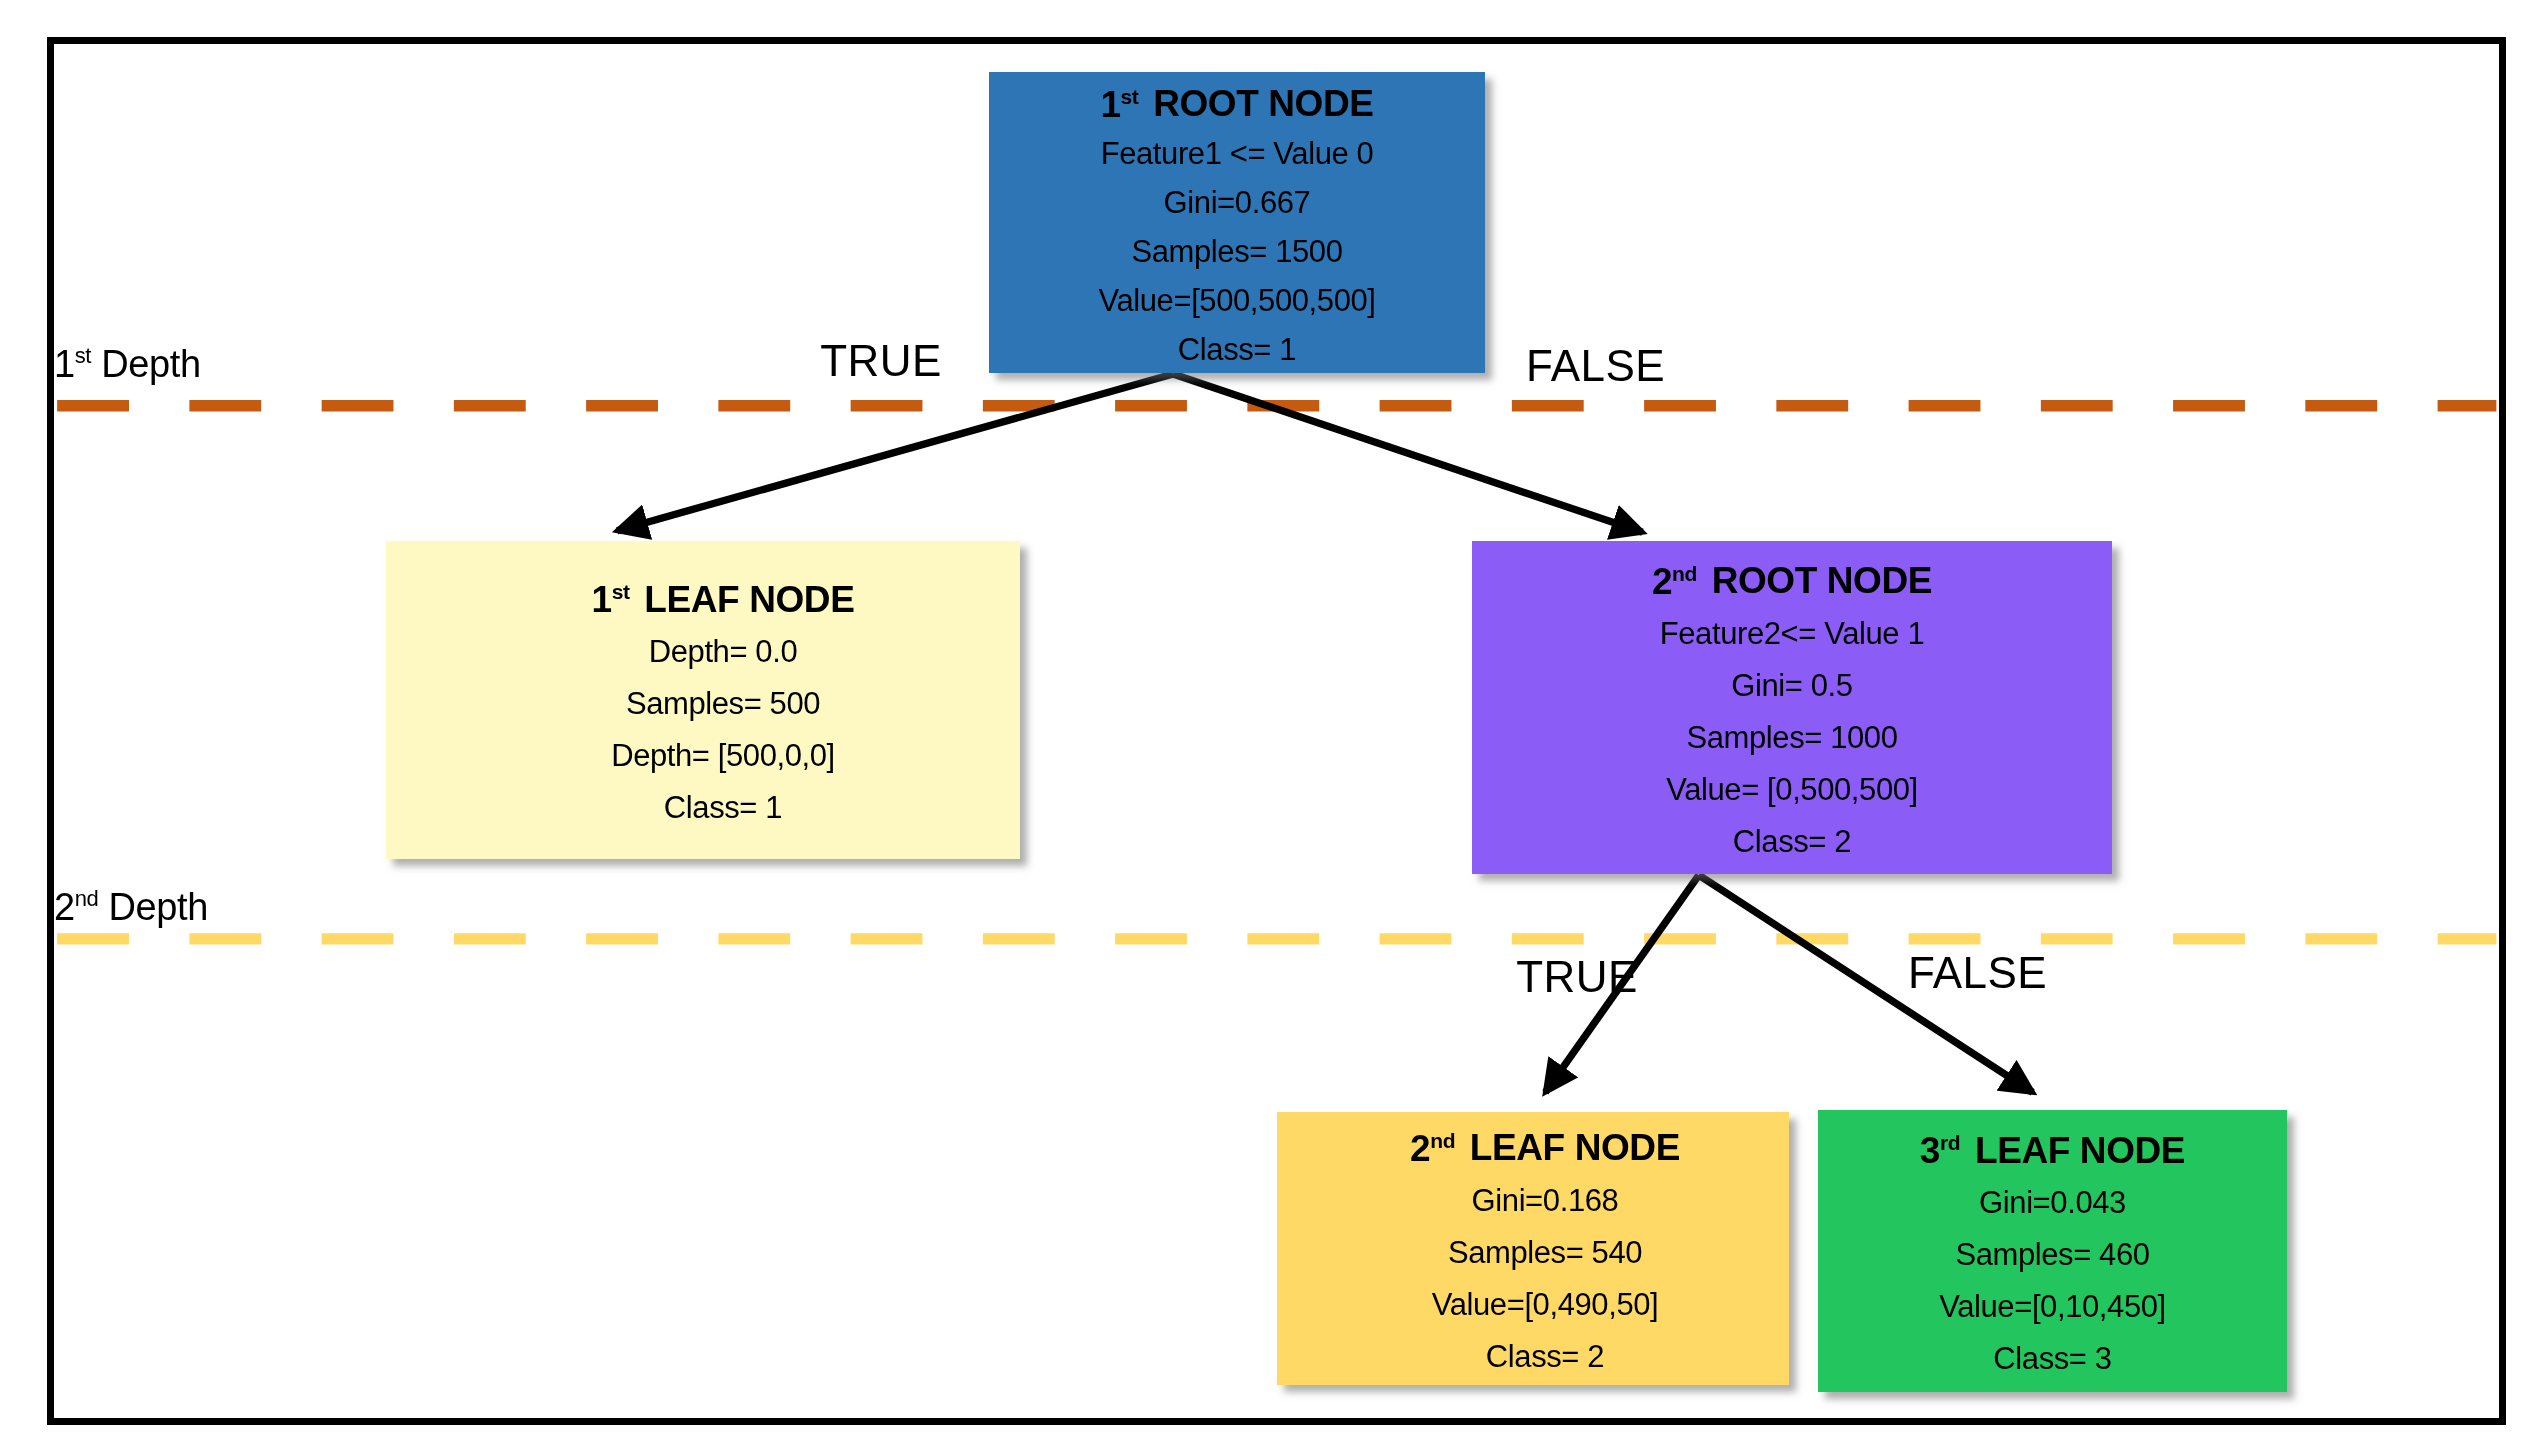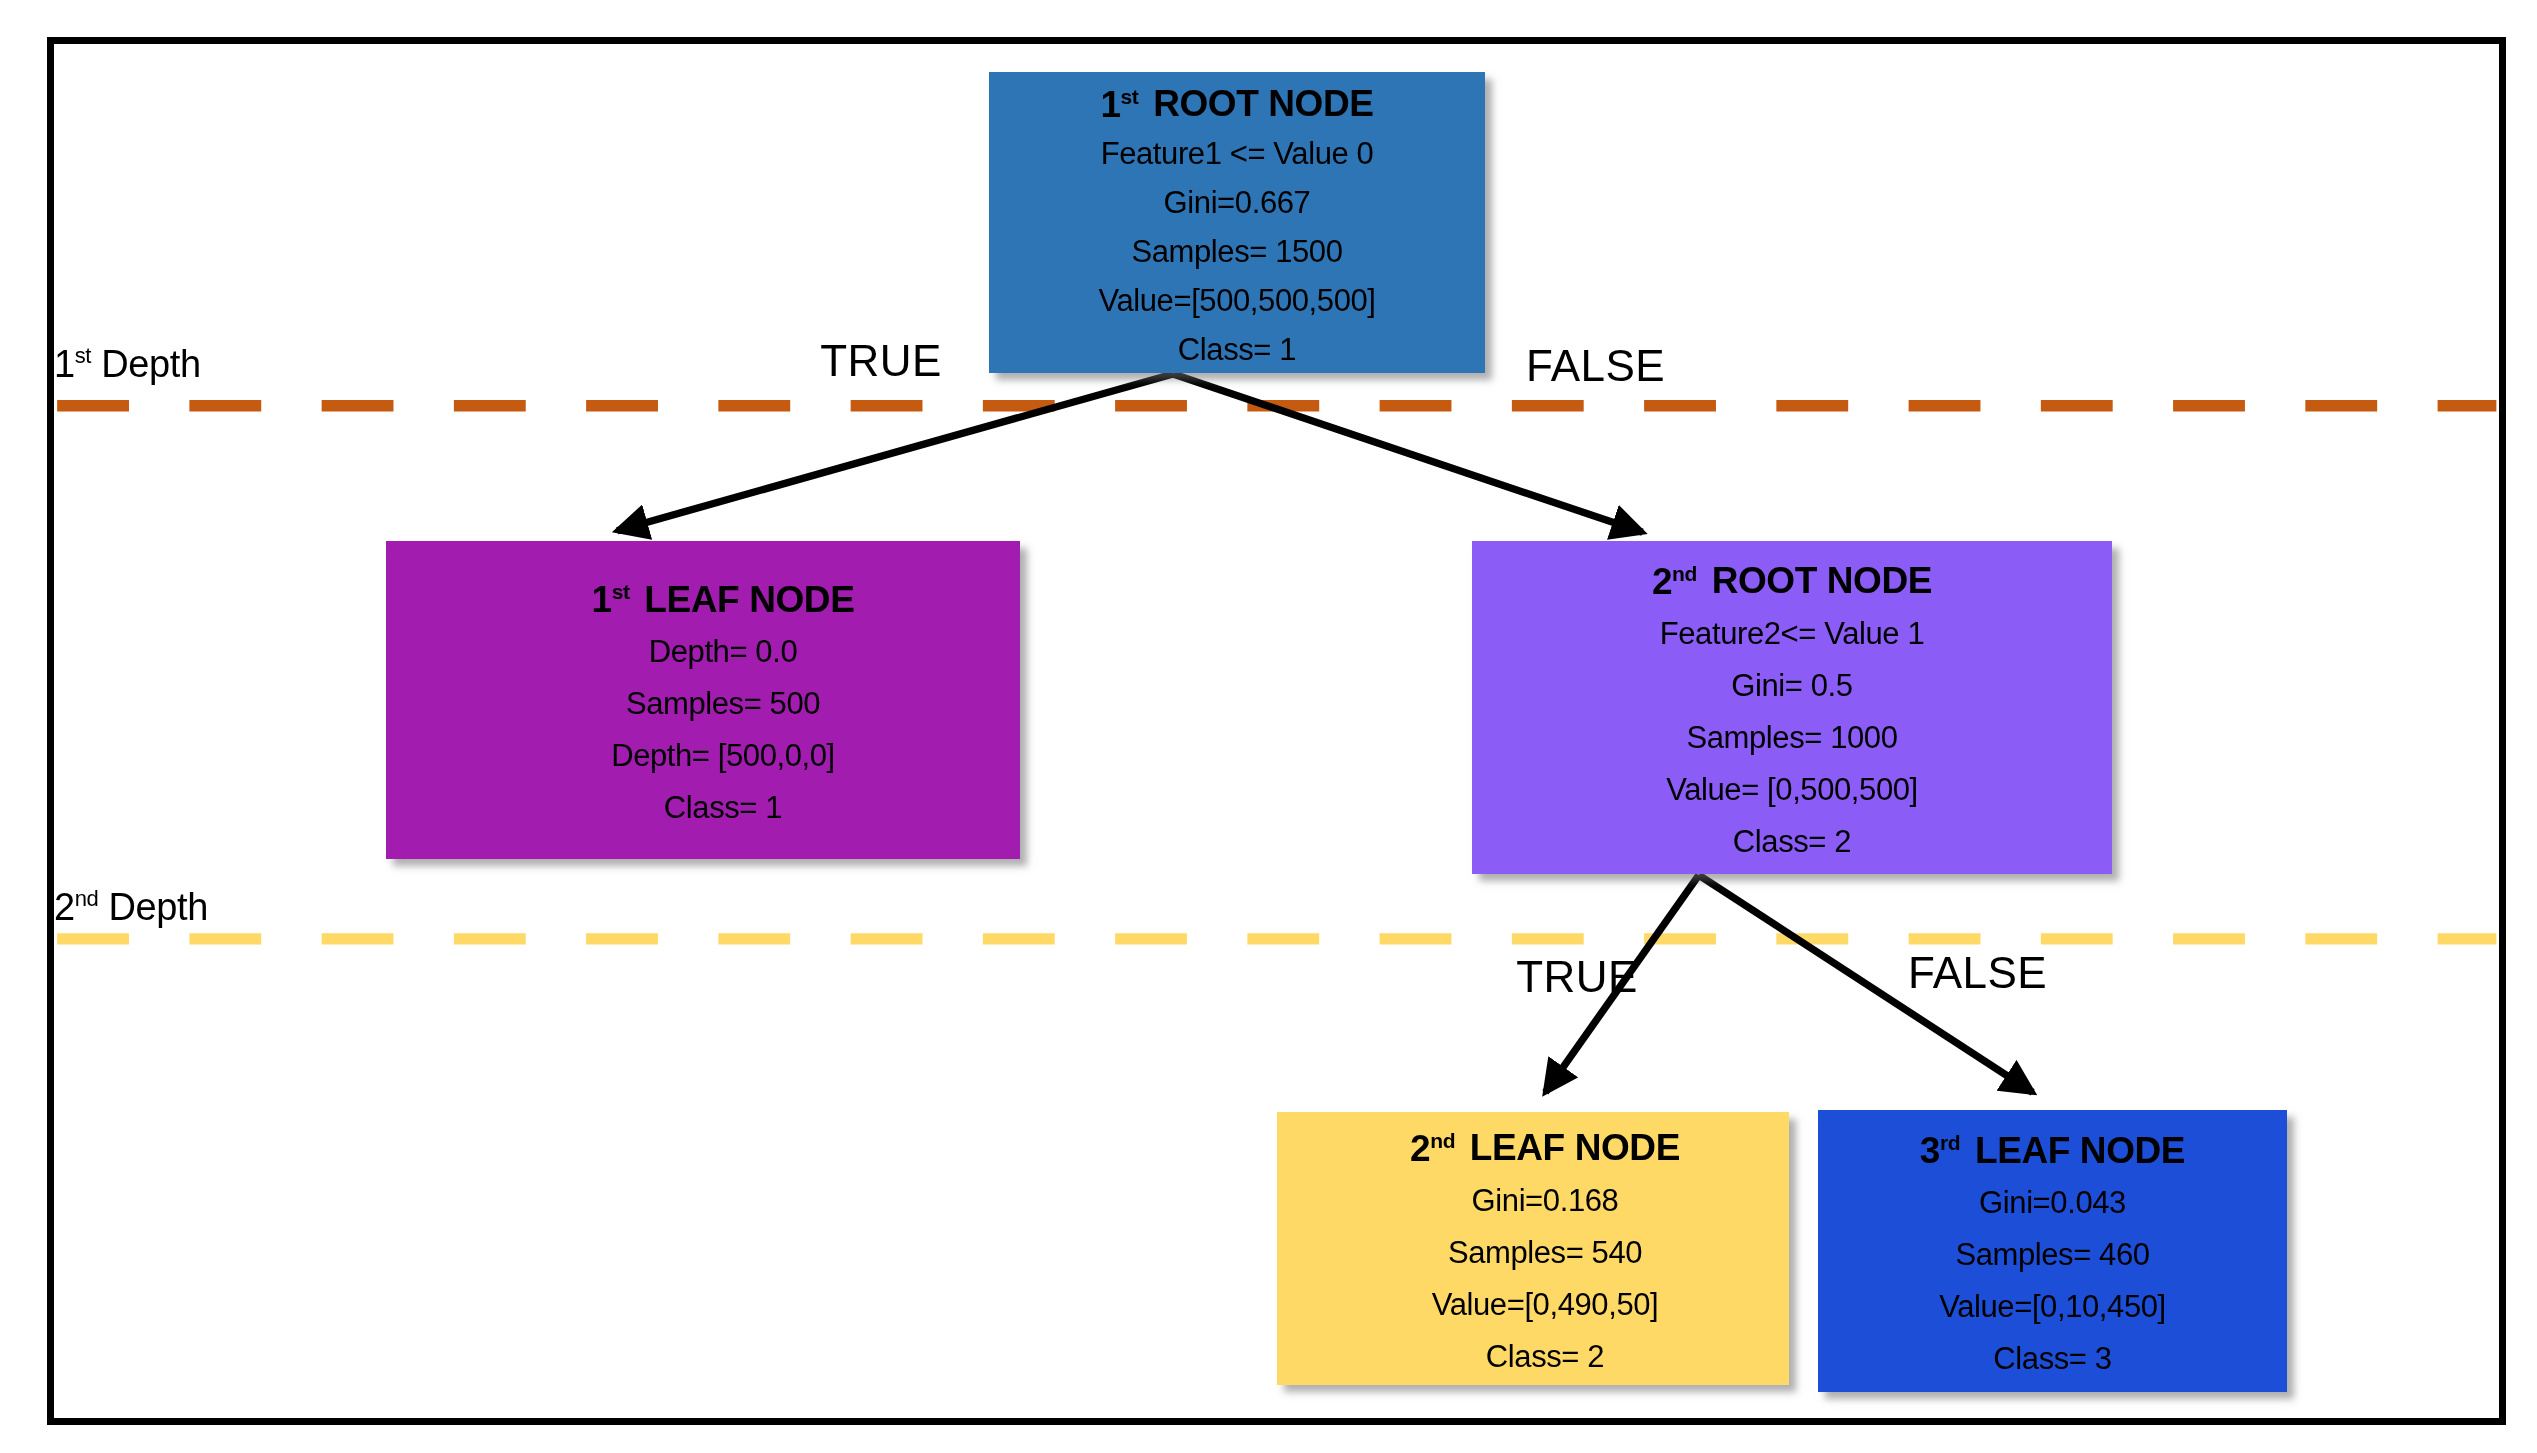--- a/index.html
+++ b/index.html
@@ -121,21 +121,21 @@
     <div class="node-title">
       <span class="ord"><span>1</span><sup>st</sup></span><span>ROOT NODE</span>
     </div>
     <div class="node-line">Feature1 &lt;= Value 0</div>
     <div class="node-line">Gini=0.667</div>
     <div class="node-line">Samples= 1500</div>
     <div class="node-line">Value=[500,500,500]</div>
     <div class="node-line">Class= 1</div>
   </div>
 
-  <div class="node" id="node-leaf1" style="background-color: #a21caf; padding-left: 40px;">
+  <div class="node" id="node-leaf1" style="background-color: #fef9c3; padding-left: 40px;">
     <div class="node-title">
       <span class="ord"><span>1</span><sup>st</sup></span><span>LEAF NODE</span>
     </div>
     <div class="node-line">Depth= 0.0</div>
     <div class="node-line">Samples= 500</div>
     <div class="node-line">Depth= [500,0,0]</div>
     <div class="node-line">Class= 1</div>
   </div>
 
   <div class="node" id="node-root2" style="background-color: #8b5cf6;">
@@ -152,21 +152,21 @@
   <div class="node" id="node-leaf2" style="background-color: rgb(255, 217, 102);">
     <div class="node-title">
       <span class="ord"><span>2</span><sup>nd</sup></span><span>LEAF NODE</span>
     </div>
     <div class="node-line">Gini=0.168</div>
     <div class="node-line">Samples= 540</div>
     <div class="node-line">Value=[0,490,50]</div>
     <div class="node-line">Class= 2</div>
   </div>
 
-  <div class="node" id="node-leaf3" style="background-color: #1d4ed8;">
+  <div class="node" id="node-leaf3" style="background-color: #22c55e;">
     <div class="node-title">
       <span class="ord"><span>3</span><sup>rd</sup></span><span>LEAF NODE</span>
     </div>
     <div class="node-line">Gini=0.043</div>
     <div class="node-line">Samples= 460</div>
     <div class="node-line">Value=[0,10,450]</div>
     <div class="node-line">Class= 3</div>
   </div>
 
 </div>

